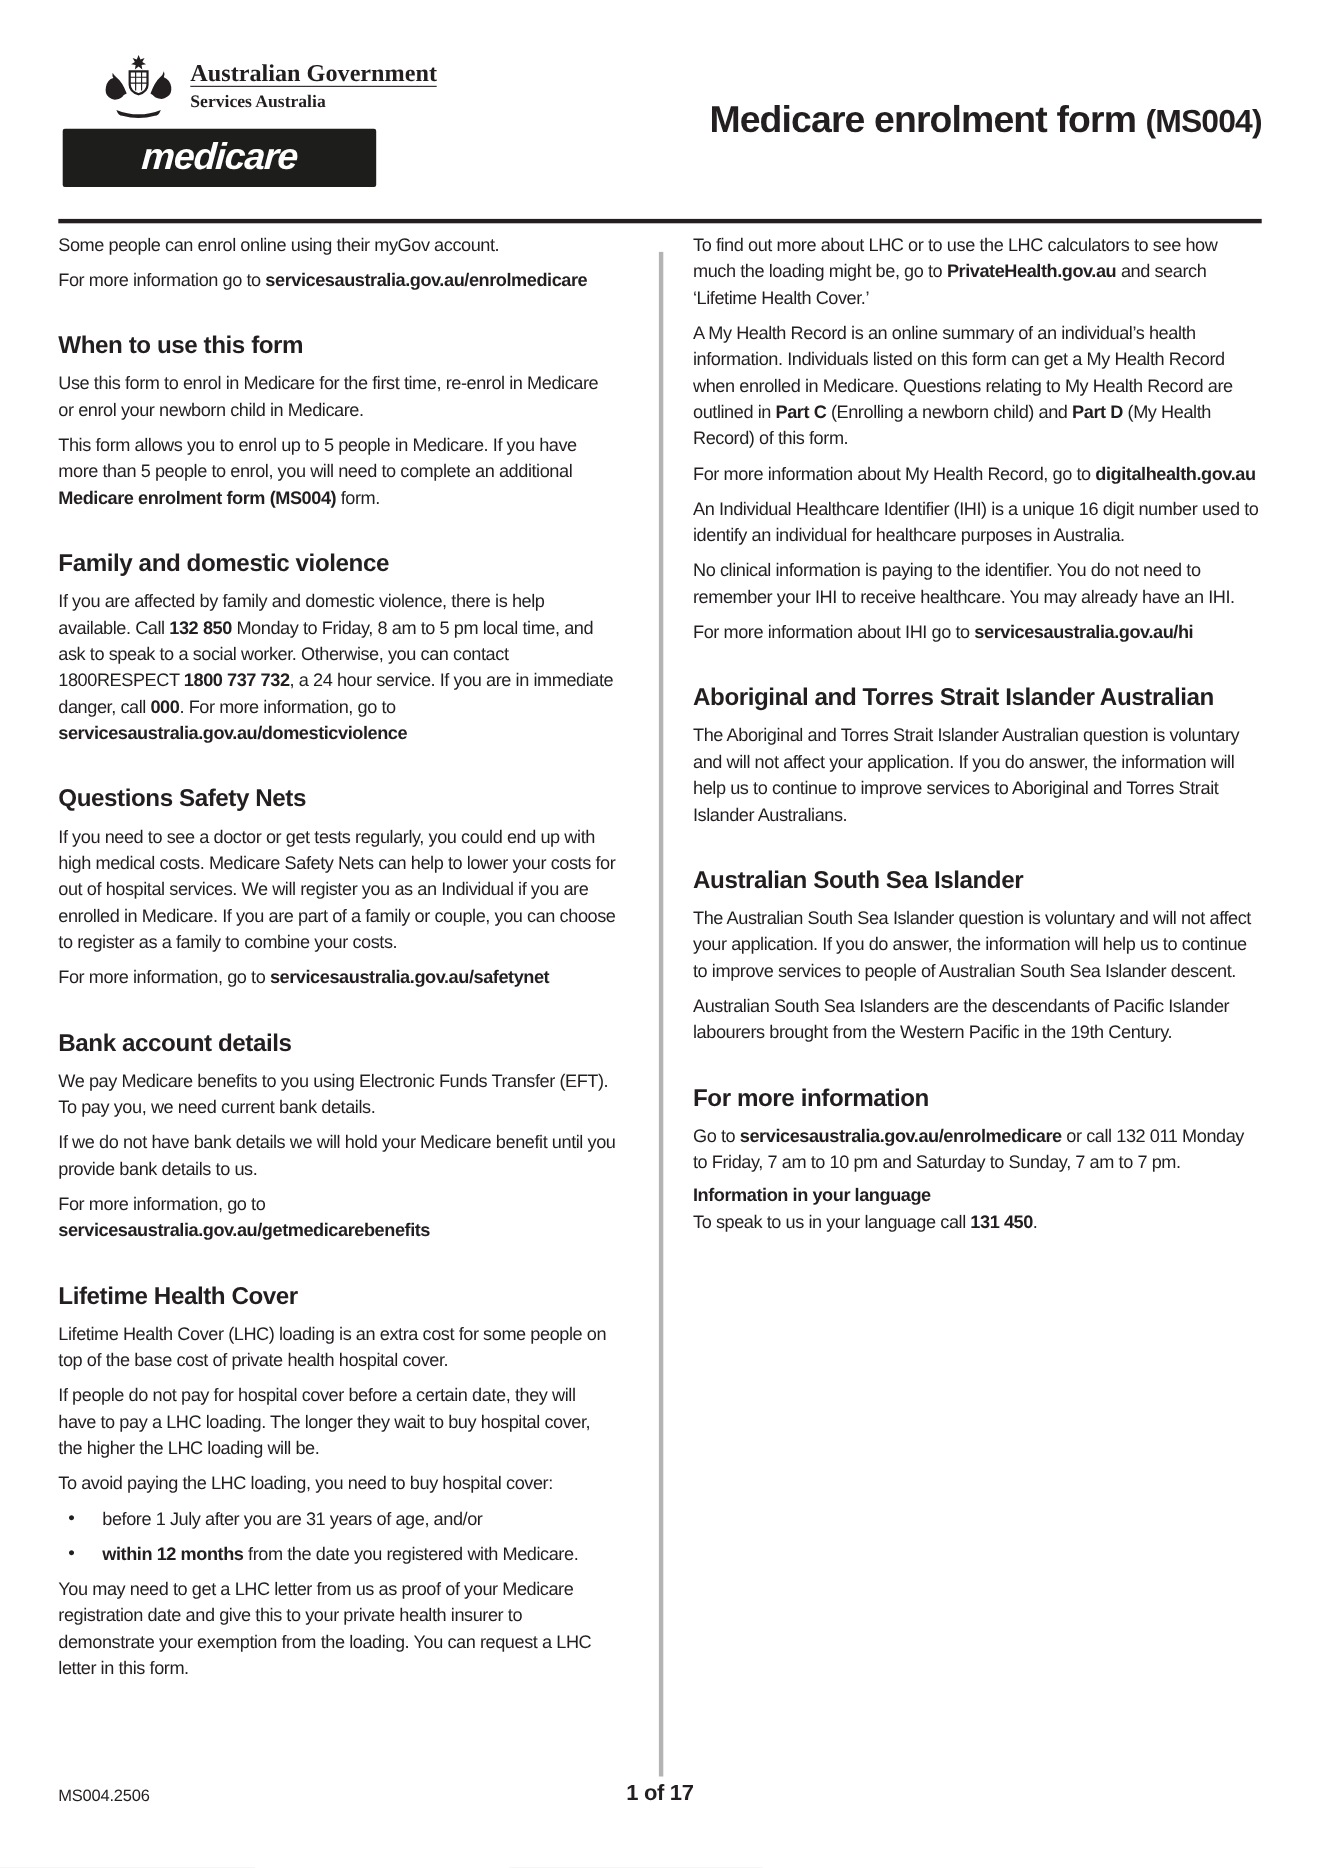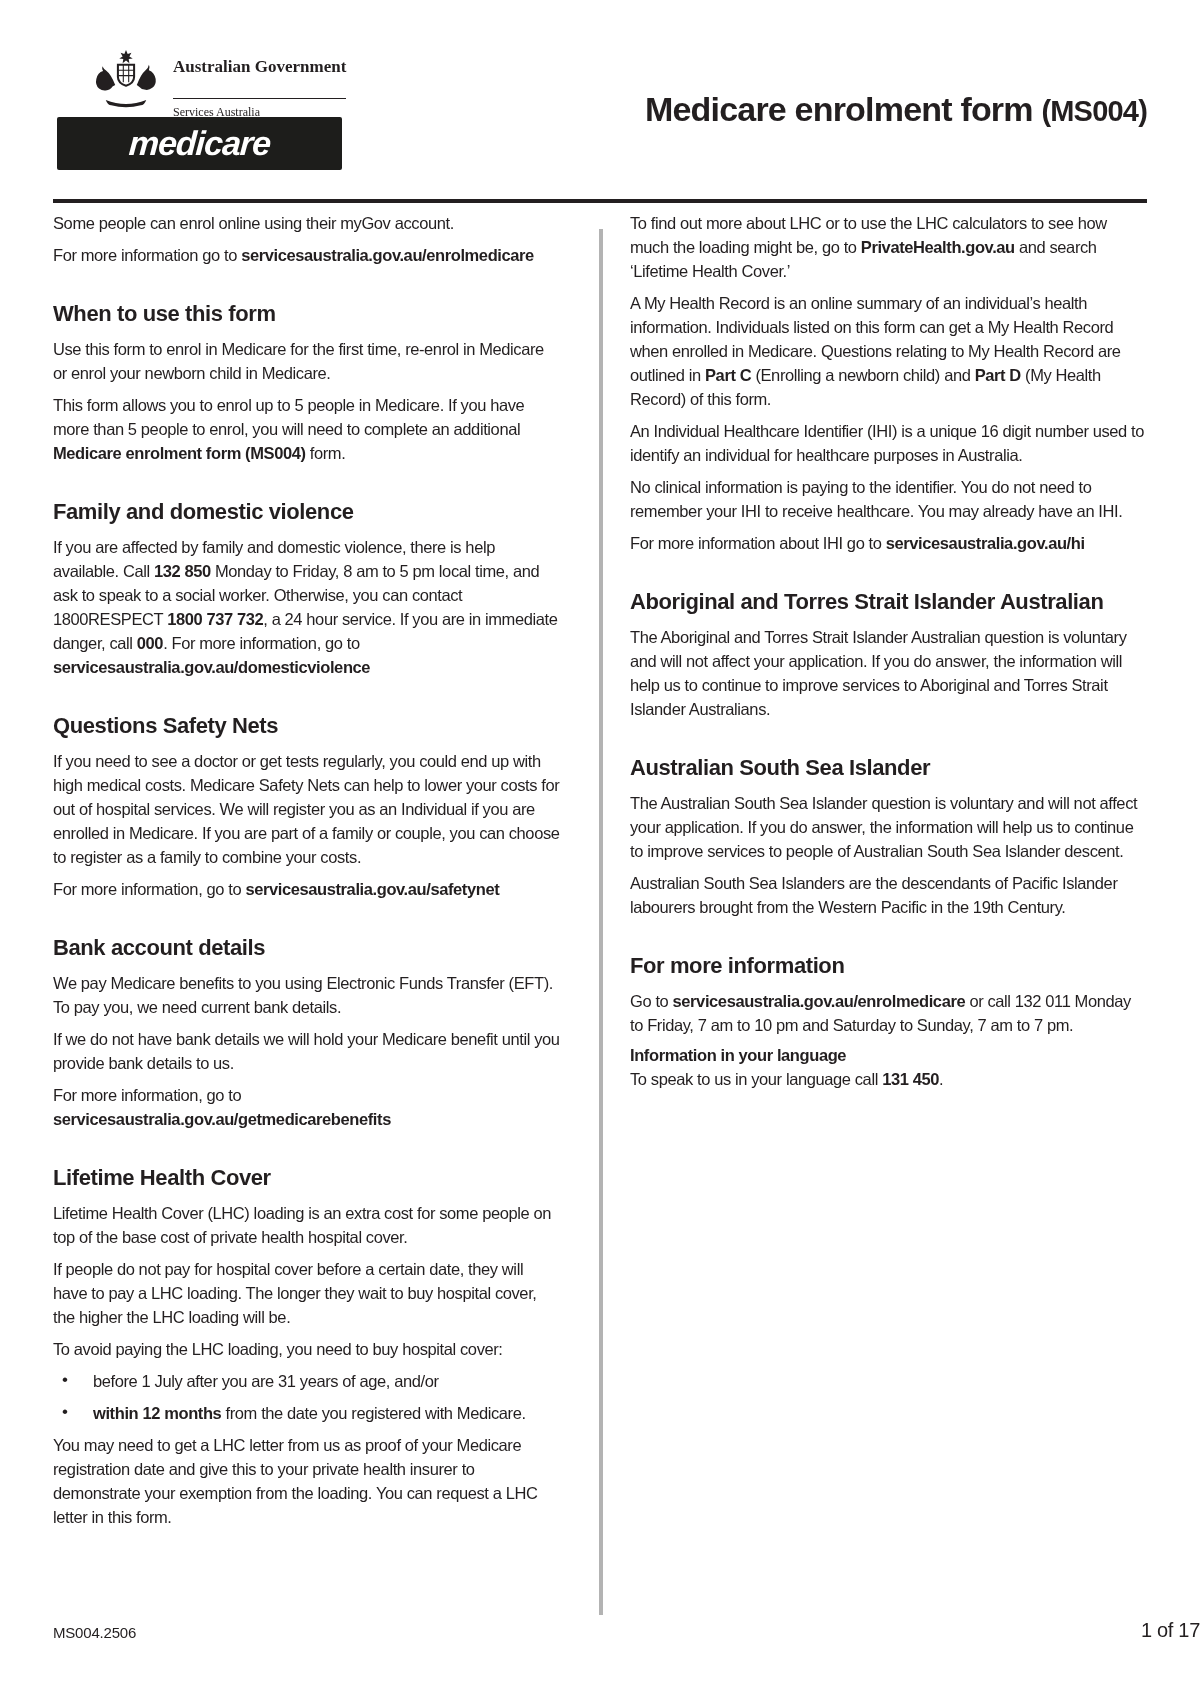--- a/index.html
+++ b/index.html
@@ -11,27 +11,27 @@
     font-family:"Liberation Sans","DejaVu Sans",sans-serif;
     color:#231f20;
     overflow:hidden;
   }
   
   .crest{position:absolute;left:92px;top:50px;display:flex;align-items:flex-start;gap:13px;}
   .crest svg{display:block;}
   .crest-text{padding-top:8px;}
   .crest-line1{
     font-family:"Liberation Serif","DejaVu Serif",serif;
-    font-weight:bold;font-size:17px;line-height:18px;
-    border-bottom:1.5px solid #231f20;padding-bottom:22px;margin-bottom:5px;
+    font-weight:bold;font-size:22px;line-height:18px;
+    border-bottom:1.5px solid #231f20;padding-bottom:2px;margin-bottom:5px;
     white-space:nowrap;
   }
   .crest-line2{
     font-family:"Liberation Serif","DejaVu Serif",serif;
-    font-weight:normal;font-size:12px;line-height:17px;white-space:nowrap;
+    font-weight:bold;font-size:16px;line-height:17px;white-space:nowrap;
   }
   .medicare-box{
     position:absolute;left:57px;top:117px;width:285px;height:53px;
     background:#1d1d1b;border-radius:2px;
     display:flex;align-items:center;justify-content:center;
   }
   .medicare-box span{
     color:#ffffff;font-style:italic;font-weight:bold;
     font-size:34px;letter-spacing:-1px;transform:skewX(-4deg);
   }
@@ -64,22 +64,22 @@
   }
   .bullet{
     position:relative;margin:0 0 8px;padding-left:40px;
     font-size:16.5px;line-height:24px;letter-spacing:-0.4px;
   }
   .bullet .dot{position:absolute;left:9px;top:-1px;font-size:17px;}
   strong{font-weight:bold;}
   
   .form-code{position:absolute;left:53px;top:1624px;font-size:15px;letter-spacing:-0.2px;}
   .page-number{
-    position:absolute;left:0;right:0;top:1619px;text-align:right;
-    font-weight:normal;font-size:20px;letter-spacing:-0.3px;
+    position:absolute;left:0;right:0;top:1619px;text-align:center;
+    font-weight:bold;font-size:20px;letter-spacing:-0.3px;
   }
 </style>
 </head>
 <body>
 
 <div class="page">
 
   <div class="crest">
     <span>
       <svg width="68" height="58" viewBox="0 0 100 86" xmlns="http://www.w3.org/2000/svg" fill="#231f20">
@@ -130,20 +130,21 @@
         <p class="para"><span>Lifetime Health Cover (LHC) loading is an extra cost for some people on top of the base cost of private health hospital cover.</span></p>
         <p class="para"><span>If people do not pay for hospital cover before a certain date, they will have to pay a LHC loading. The longer they wait to buy hospital cover, the higher the LHC loading will be.</span></p>
         <p class="para"><span>To avoid paying the LHC loading, you need to buy hospital cover:</span></p>
         <div class="bullet"><span class="dot">•</span><span><span>before 1 July after you are 31 years of age, and/or</span></span></div>
         <div class="bullet"><span class="dot">•</span><span><strong>within 12 months</strong><span> from the date you registered with Medicare.</span></span></div>
         <p class="para"><span>You may need to get a LHC letter from us as proof of your Medicare registration date and give this to your private health insurer to demonstrate your exemption from the loading. You can request a LHC letter in this form.</span></p>
       </div>
     <div class="col-right">
         <p class="para"><span>To find out more about LHC or to use the LHC calculators to see how much the loading might be, go to </span><strong>PrivateHealth.gov.au</strong><span> and search ‘Lifetime Health Cover.’</span></p>
         <p class="para"><span>A My Health Record is an online summary of an individual’s health information. Individuals listed on this form can get a My Health Record when enrolled in Medicare. Questions relating to My Health Record are outlined in </span><strong>Part C</strong><span> (Enrolling a newborn child) and </span><strong>Part D</strong><span> (My Health Record) of this form.</span></p>
+        <p class="para"><span>For more information about My Health Record, go to </span><strong>digitalhealth.gov.au</strong></p>
         <p class="para"><span>An Individual Healthcare Identifier (IHI) is a unique 16 digit number used to identify an individual for healthcare purposes in Australia.</span></p>
         <p class="para"><span>No clinical information is paying to the identifier. You do not need to remember your IHI to receive healthcare. You may already have an IHI.</span></p>
         <p class="para"><span>For more information about IHI go to </span><strong>servicesaustralia.gov.au/hi</strong></p>
         <div class="h2">Aboriginal and Torres Strait Islander Australian</div>
         <p class="para"><span>The Aboriginal and Torres Strait Islander Australian question is voluntary and will not affect your application. If you do answer, the information will help us to continue to improve services to Aboriginal and Torres Strait Islander Australians.</span></p>
         <div class="h2">Australian South Sea Islander</div>
         <p class="para"><span>The Australian South Sea Islander question is voluntary and will not affect your application. If you do answer, the information will help us to continue to improve services to people of Australian South Sea Islander descent.</span></p>
         <p class="para"><span>Australian South Sea Islanders are the descendants of Pacific Islander labourers brought from the Western Pacific in the 19th Century.</span></p>
         <div class="h2">For more information</div>
         <p class="para"><span>Go to </span><strong>servicesaustralia.gov.au/enrolmedicare</strong><span> or call 132 011 Monday to Friday, 7 am to 10 pm and Saturday to Sunday, 7 am to 7 pm.</span></p>

